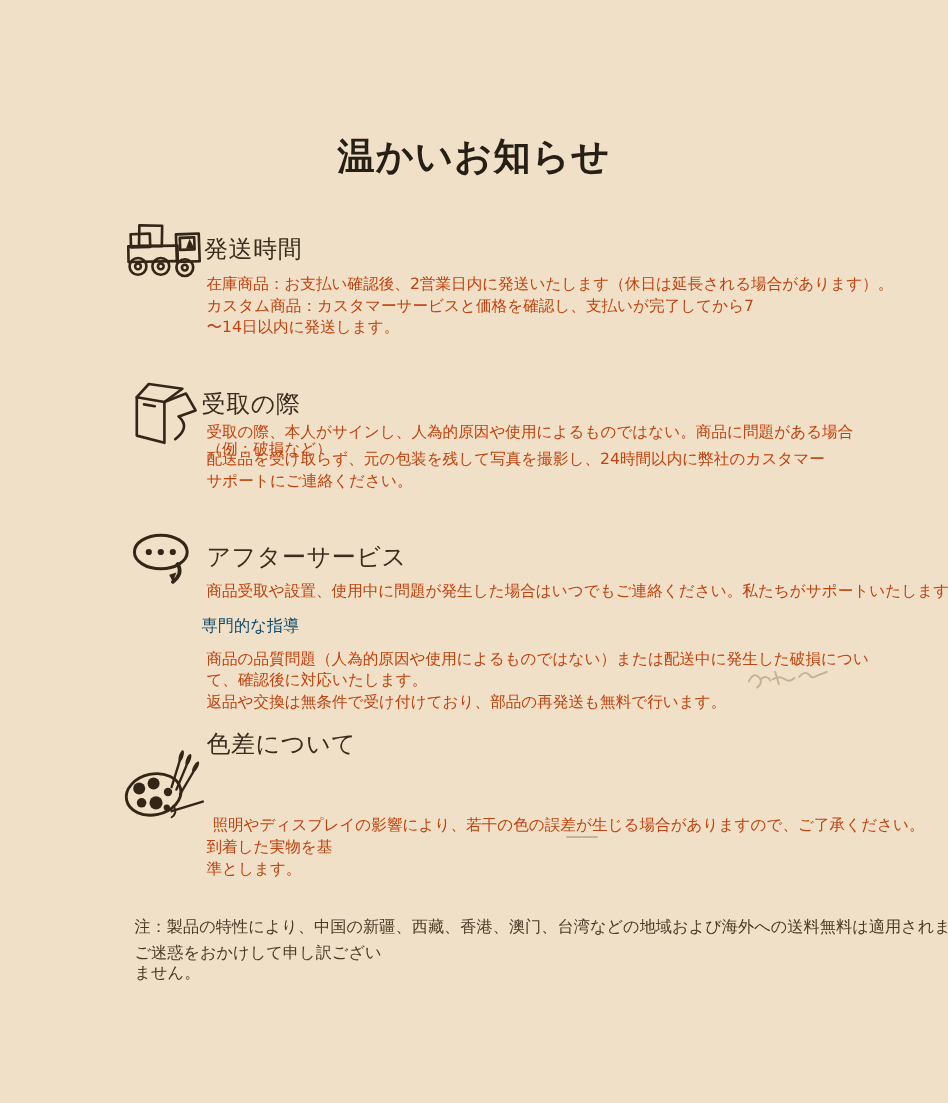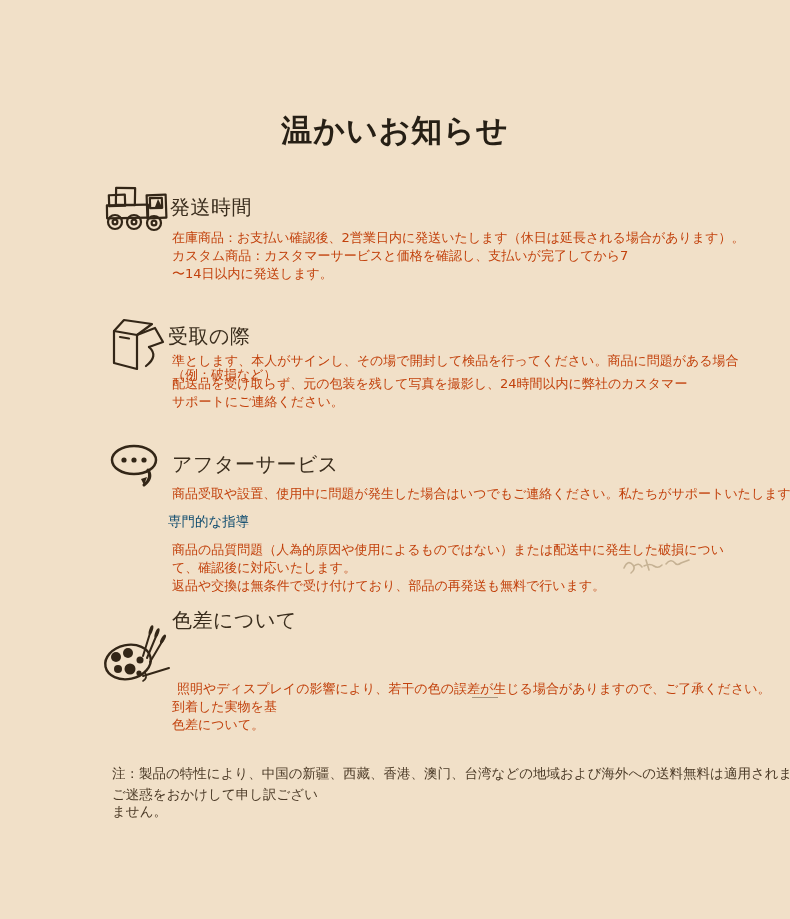--- a/index.html
+++ b/index.html
@@ -90,21 +90,21 @@
     <svg width="62" height="60" viewBox="0 0 62 60" fill="none" stroke="#332617" stroke-width="2.2" stroke-linecap="round" stroke-linejoin="round">
       <path d="M8 18 L8 50 L31 56 L31 22 Z"></path>
       <path d="M8 18 L18 7 L46 11 L31 22"></path>
       <path d="M31 22 L49 15 L57 29 L43 34"></path>
       <path d="M43 34 Q53 43 40 53"></path>
       <path d="M14 24 L23 25.5"></path>
     </svg>
   </div>
   <div class="abs sec-heading" style="top:323px;left:168px;">受取の際</div>
   <div class="abs body-text" style="top:352px;left:172px;width:600px;">
-    <div class="line">準とします、本人がサインし、その場で開封して検品を行ってください。商品に問題がある場合</div>
+    <div class="line">受取の際、本人がサインし、人為的原因や使用によるものではない。商品に問題がある場合</div>
     <div class="line ex-line">（例：破損など）</div>
     <div class="line overlap-line">配送品を受け取らず、元の包装を残して写真を撮影し、24時間以内に弊社のカスタマー</div>
     <div class="line">サポートにご連絡ください。</div>
   </div>
 
   <div class="abs icon-box" style="top:442px;left:107px;">
     <svg width="58" height="46" viewBox="0 0 58 46" fill="none" stroke="#332617" stroke-width="2.5" stroke-linecap="round" stroke-linejoin="round">
       <ellipse cx="27" cy="18" rx="22" ry="14"></ellipse>
       <circle cx="17" cy="18" r="2.6" fill="#332617" stroke="none"></circle>
       <circle cx="27" cy="18" r="2.6" fill="#332617" stroke="none"></circle>
@@ -145,21 +145,21 @@
       <path d="M49 38 L62 16" stroke-width="2"></path>
       <ellipse cx="62" cy="15" rx="1.8" ry="5" transform="rotate(30 62 15)" fill="#332617" stroke="none"></ellipse>
       <path d="M42 52 L68 44" stroke-width="2"></path>
       <path d="M44 48 q3 6 -2 9" stroke-width="1.6"></path>
     </svg>
   </div>
   <div class="abs sec-heading" style="top:607px;left:172px;">色差について</div>
   <div class="abs body-text" style="top:680px;left:172px;width:600px;">
     <div class="line indent1">照明やディスプレイの影響により、若干の色の誤差が生じる場合がありますので、ご了承ください。</div>
     <div class="line">到着した実物を基</div>
-    <div class="line">色差について。</div>
+    <div class="line">準とします。</div>
   </div>
   <div class="abs underline-artifact" style="top:697px;left:472px;"></div>
 
   <div class="abs footnote" style="top:763px;left:112px;width:670px;">
     <div class="line">注：製品の特性により、中国の新疆、西藏、香港、澳门、台湾などの地域および海外への送料無料は適用されません。</div>
     <div class="line">ご迷惑をおかけして申し訳ござい</div>
     <div class="line tight">ません。</div>
   </div>
 
 </div>

